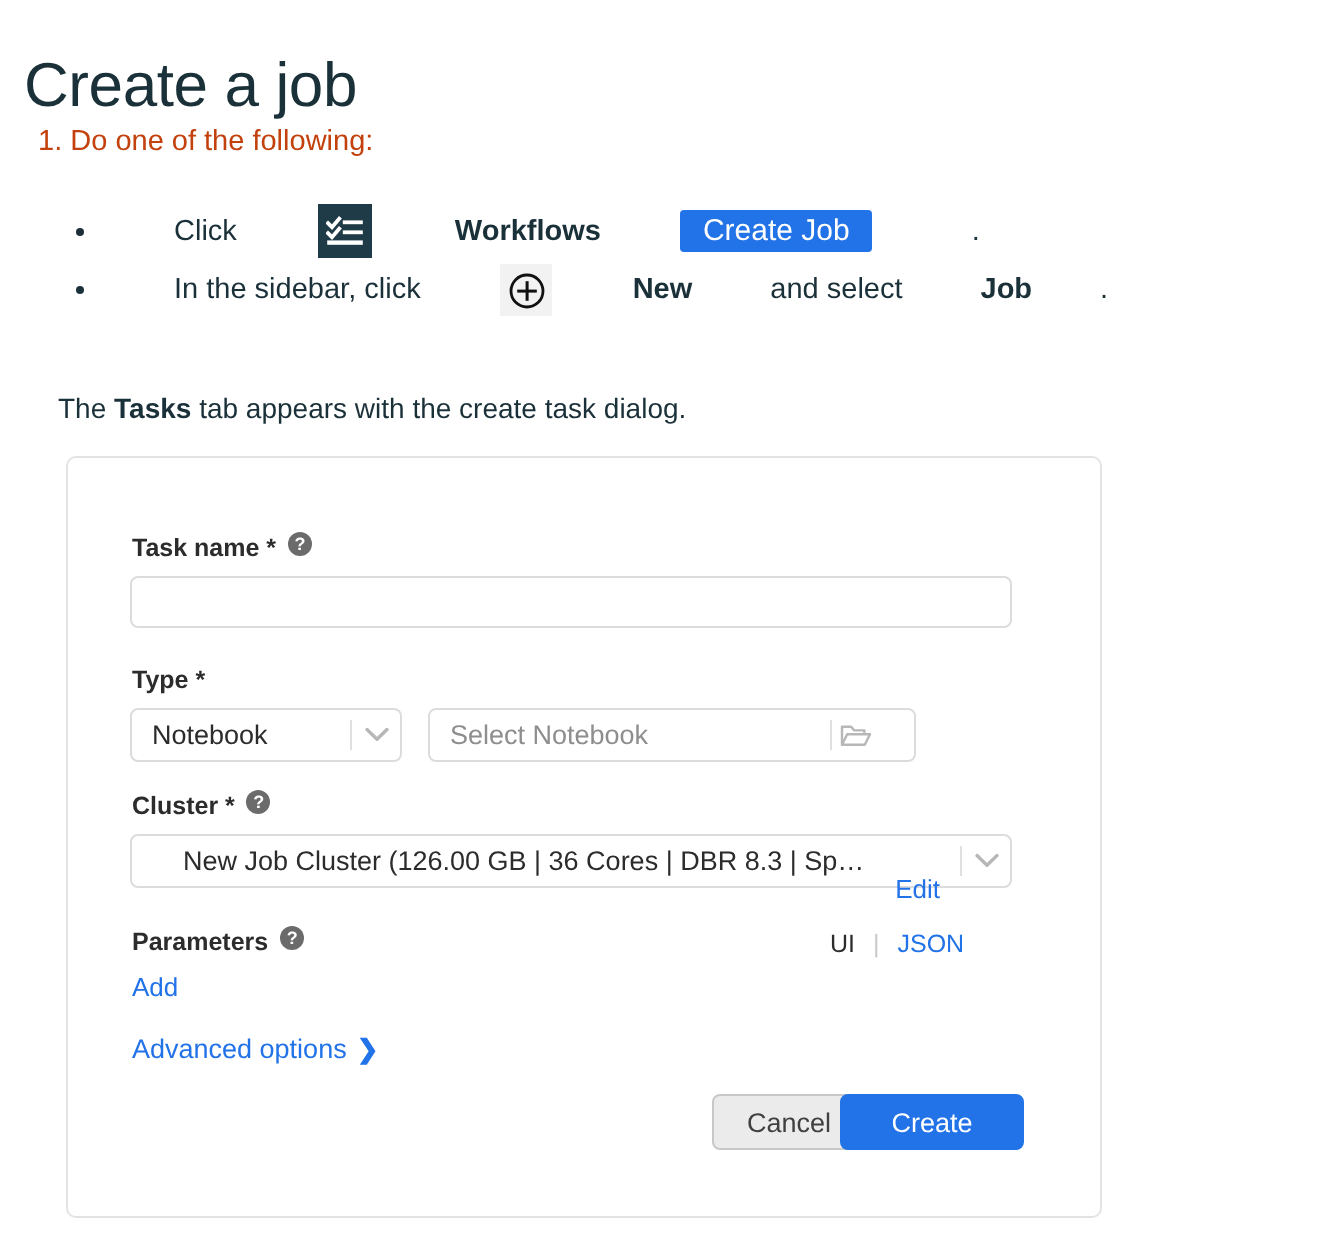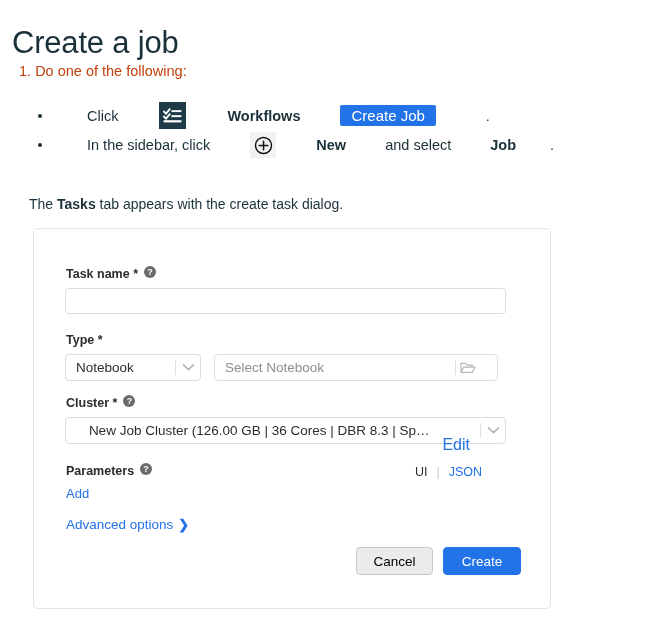--- a/index.html
+++ b/index.html
@@ -208,21 +208,21 @@
     border-radius: 4px;
     font-size: 13.5px;
     display: flex;
     align-items: center;
     justify-content: center;
     cursor: pointer;
   }
   .btn-cancel {
     background: #ebebeb;
     border: 1px solid #c8c8c8;
-    color: #000000;
+    color: #404040;
   }
   .btn-create {
     background: #2272e8;
     border: 1px solid #2272e8;
     color: #ffffff;
   }
 </style>
 </head>
 <body>
 
@@ -287,38 +287,38 @@
   </div>
   <div class="text-input" style="left:31px; top:125px; width:136px; height:27px; padding-right:0;">
     <span style="flex:1">Notebook</span>
     <span class="divider-v"></span>
     <span class="chev">
       <svg width="13" height="9" viewBox="0 0 13 9" aria-hidden="true">
         <path d="M1.5 1.8 L6.5 6.6 L11.5 1.8" fill="none" stroke="#b7b7b7" stroke-width="1.7" stroke-linecap="round" stroke-linejoin="round"></path>
       </svg>
     </span>
   </div>
-  <div class="text-input" style="left:180px; top:125px; width:284px; height:27px; padding-right:17px;">
+  <div class="text-input" style="left:180px; top:125px; width:244px; height:27px; padding-right:17px;">
     <span class="placeholder" style="flex:1">Select Notebook</span>
     <span class="divider-v"></span>
     <span class="chev">
       <svg width="16" height="14" viewBox="0 0 16 14" aria-hidden="true">
         <path d="M1 11.4 V2.4 H5.6 L7.1 4.2 H12.2 V6.0" fill="none" stroke="#b7b7b7" stroke-width="1.2" stroke-linejoin="round"></path>
         <path d="M1 11.4 L3.6 6.1 H15 L12.4 11.4 Z" fill="none" stroke="#b7b7b7" stroke-width="1.2" stroke-linejoin="round"></path>
       </svg>
     </span>
   </div>
 
   <div class="field-label" style="left:32px; top:166px;">
     <span>Cluster *</span>
     <span class="help-icon">?</span>
   </div>
   <div class="text-input" style="left:31px; top:188px; width:441px; height:27px; padding-right:0;">
     <span class="ellipsis" style="flex:1">New Job Cluster (126.00 GB | 36 Cores | DBR 8.3 | Sp…</span>
-    <span class="link" style="margin-right:10px; font-size:16px;margin-top:28px;">Edit</span>
+    <span class="link" style="margin-right:10px; font-size:13px;margin-top:28px;">Edit</span>
     <span class="divider-v"></span>
     <span class="chev">
       <svg width="13" height="9" viewBox="0 0 13 9" aria-hidden="true">
         <path d="M1.5 1.8 L6.5 6.6 L11.5 1.8" fill="none" stroke="#b7b7b7" stroke-width="1.7" stroke-linecap="round" stroke-linejoin="round"></path>
       </svg>
     </span>
   </div>
 
   <div class="field-label" style="left:32px; top:234px;">
     <span>Parameters</span>
@@ -330,15 +330,15 @@
     <span class="link">JSON</span>
   </div>
   <div class="link" style="position:absolute; left:32px; top:257px; font-size:13px;">Add</div>
 
   <div style="position:absolute; left:32px; top:288px; font-size:13.5px; display:flex; align-items:center;">
     <span class="link">Advanced options</span>
     <span class="link" style="margin-left:5px; font-weight:700; font-size:13px;">❯</span>
   </div>
 
   <div class="btn btn-cancel" style="left:322px; top:318px; width:77px; height:28px;">Cancel</div>
-  <div class="btn btn-create" style="left:409px; top:318px; width:78px; height:28px;">Create</div>
+  <div class="btn btn-create" style="left:386px; top:318px; width:92px; height:28px;">Create</div>
 
 </div>
 
 </body></html>

